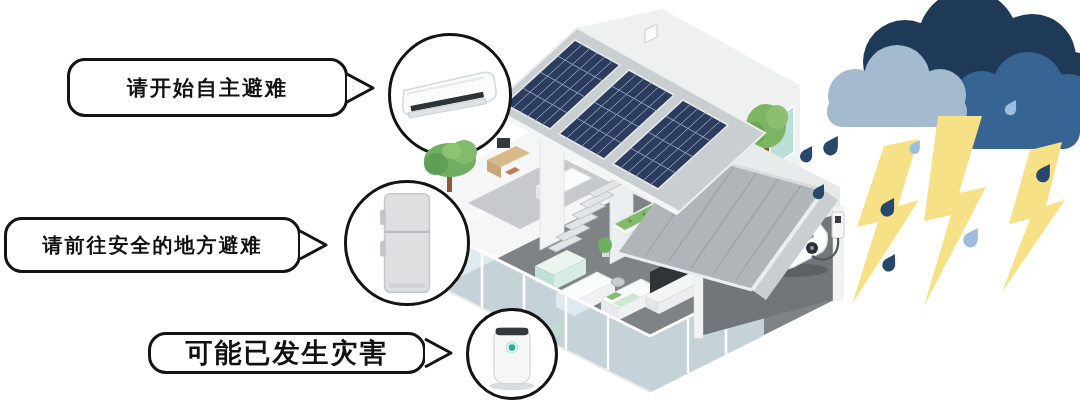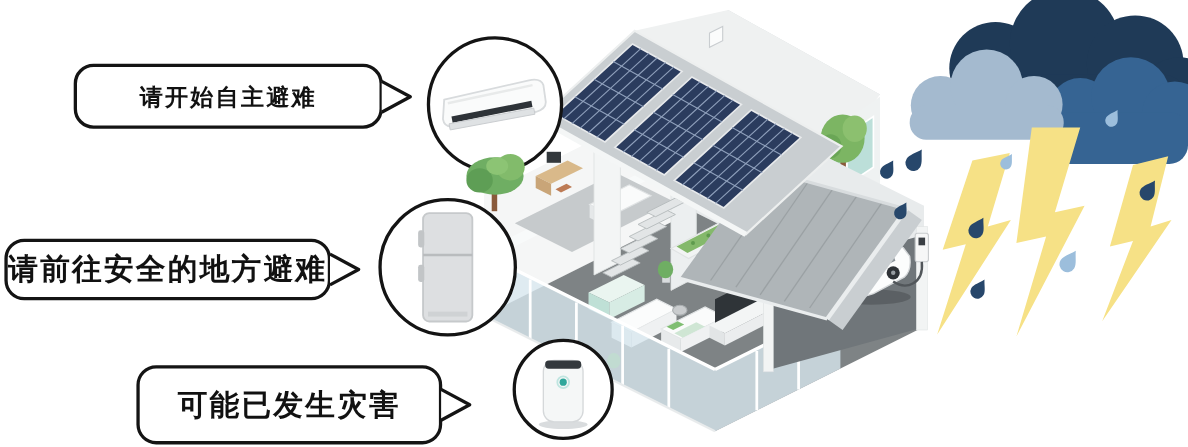--- a/index.html
+++ b/index.html
@@ -7,22 +7,22 @@
           font-family:"Liberation Sans","DejaVu Sans",sans-serif;}
   .illustration{position:absolute;left:0;top:0;z-index:1;}
   .device-badge{position:absolute;z-index:2;background:#ffffff;border:3.5px solid #141414;
                 border-radius:50%;box-sizing:border-box;display:flex;align-items:center;justify-content:center;}
   .tree-overlay{position:absolute;z-index:3;}
   .bubble{position:absolute;z-index:4;background:#ffffff;border:3px solid #141414;border-radius:18px;
           box-sizing:border-box;display:flex;align-items:center;justify-content:center;
           font-weight:bold;color:#111;letter-spacing:2px;}
   .bubble .tail{position:absolute;top:50%;margin-top:-16px;}
   .b1{left:67px;top:58px;width:281px;height:59px;font-size:21px;}
-  .b2{left:4px;top:217px;width:297px;height:56px;font-size:27px;}
-  .b3{left:124px;top:332px;width:278px;height:72px;font-size:27px;}
+  .b2{left:4px;top:217px;width:297px;height:56px;font-size:20px;}
+  .b3{left:148px;top:332px;width:278px;height:42px;font-size:27px;}
   .b1 .tail{left:276px;} .b2 .tail{left:292px;} .b3 .tail{left:273px;}
   .c1{left:388px;top:33px;width:124px;height:124px;}
   .c2{left:344px;top:180px;width:126px;height:126px;}
   .c3{left:466px;top:308px;width:92px;height:92px;}
 </style>
 </head>
 <body>
 
 <div class="canvas">
 

